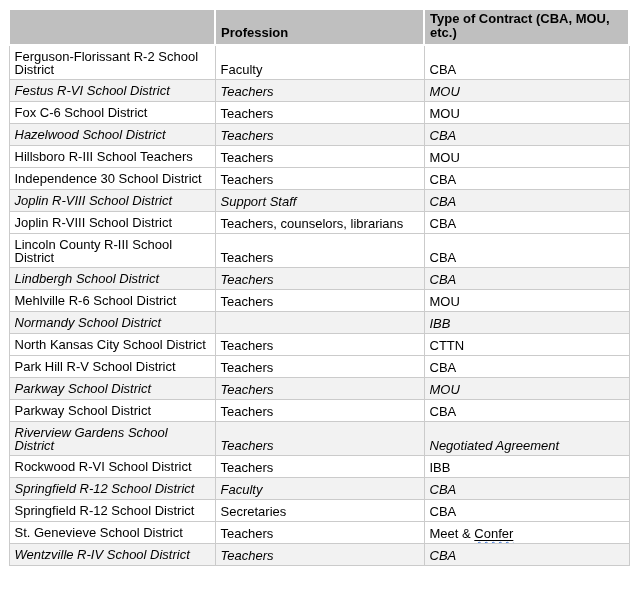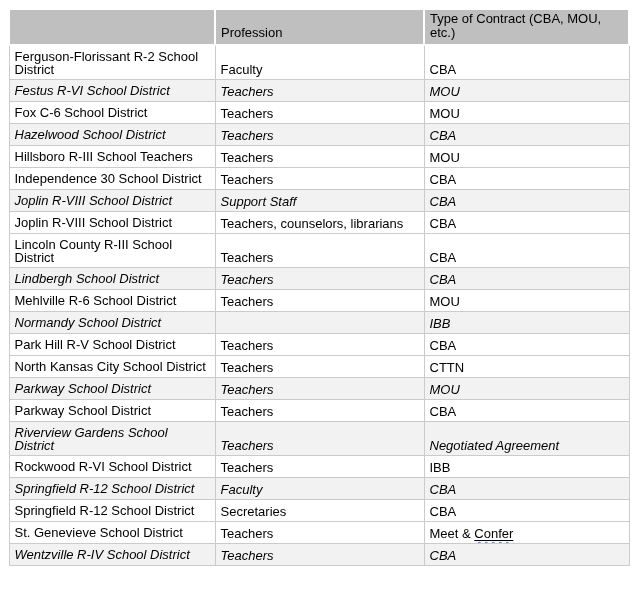--- a/index.html
+++ b/index.html
@@ -27,21 +27,21 @@
     font-size:13px;
     line-height:13px;
     color:var(--text);
   }
   col.c1{ width:206px; }
   col.c2{ width:209px; }
   col.c3{ width:205px; }
   th{
     background:var(--header-bg);
     border:2px solid #ffffff;
-    font-weight:normal;
+    font-weight:bold;
     text-align:left;
     vertical-align:bottom;
     padding:2px 5px 4px 5px;
     height:31px;
     line-height:14px;
   }
   td{
     border:1px solid var(--border);
     padding:1px 5px 3px 5px;
     height:22px;
@@ -146,28 +146,28 @@
           <td class="col-district">Mehlville R-6 School District</td>
           <td class="col-profession">Teachers</td>
           <td class="col-contract">MOU</td>
         </tr>
         <tr class="shaded">
           <td class="col-district">Normandy School District</td>
           <td class="col-profession"></td>
           <td class="col-contract">IBB</td>
         </tr>
         <tr>
+          <td class="col-district">North Kansas City School District</td>
+          <td class="col-profession">Teachers</td>
+          <td class="col-contract">CTTN</td>
+        </tr>
+        <tr>
           <td class="col-district">Park Hill R-V School District</td>
           <td class="col-profession">Teachers</td>
           <td class="col-contract">CBA</td>
-        </tr>
-        <tr>
-          <td class="col-district">North Kansas City School District</td>
-          <td class="col-profession">Teachers</td>
-          <td class="col-contract">CTTN</td>
         </tr>
         <tr class="shaded">
           <td class="col-district">Parkway School District</td>
           <td class="col-profession">Teachers</td>
           <td class="col-contract">MOU</td>
         </tr>
         <tr>
           <td class="col-district">Parkway School District</td>
           <td class="col-profession">Teachers</td>
           <td class="col-contract">CBA</td>

